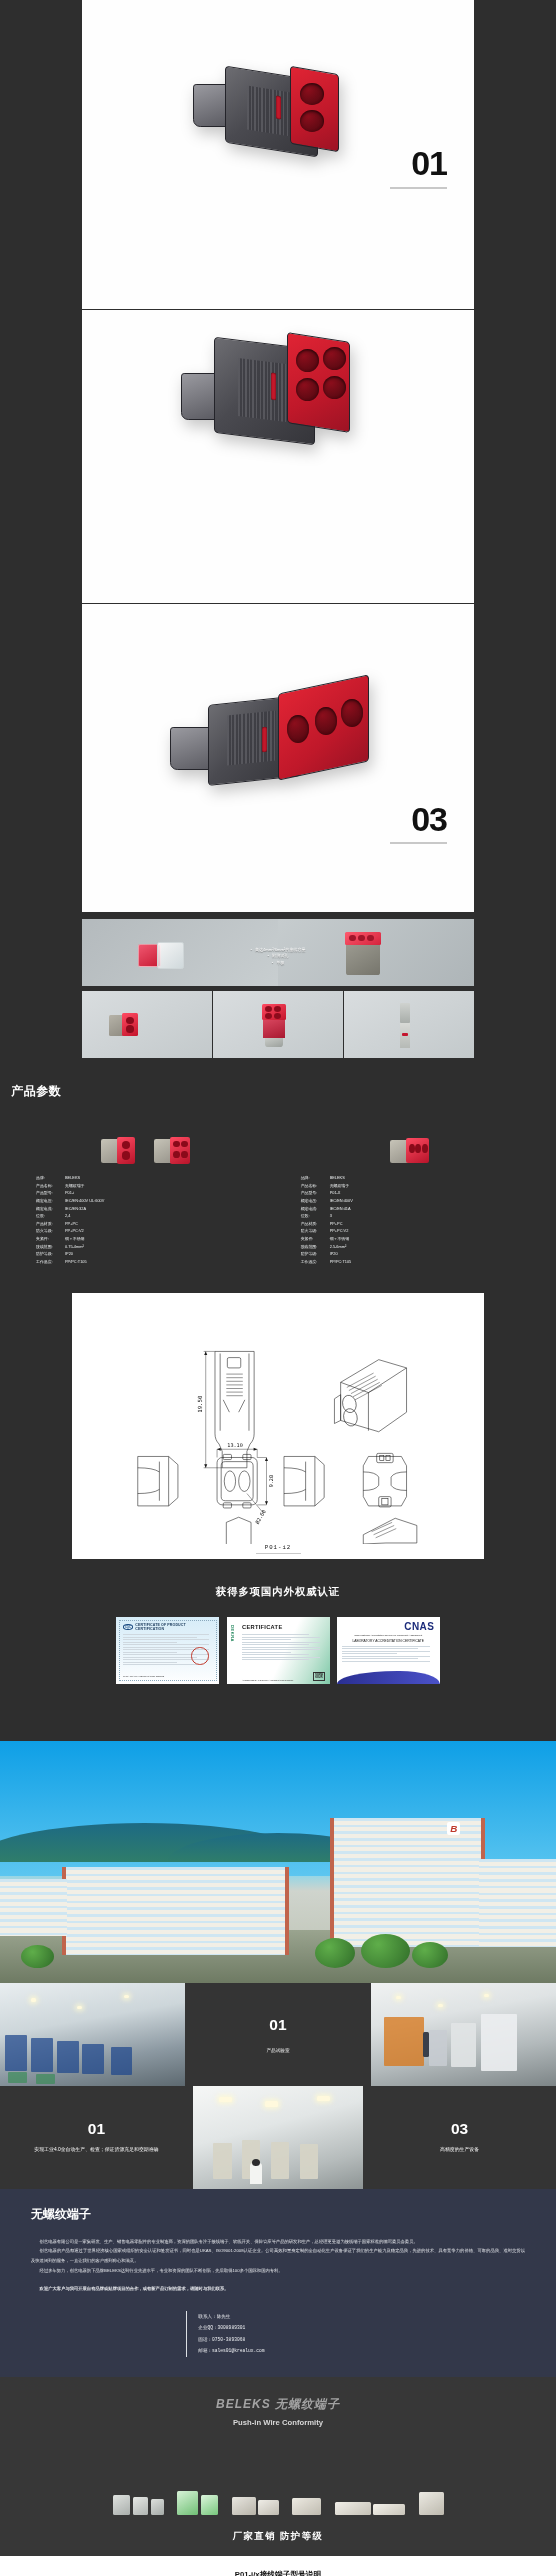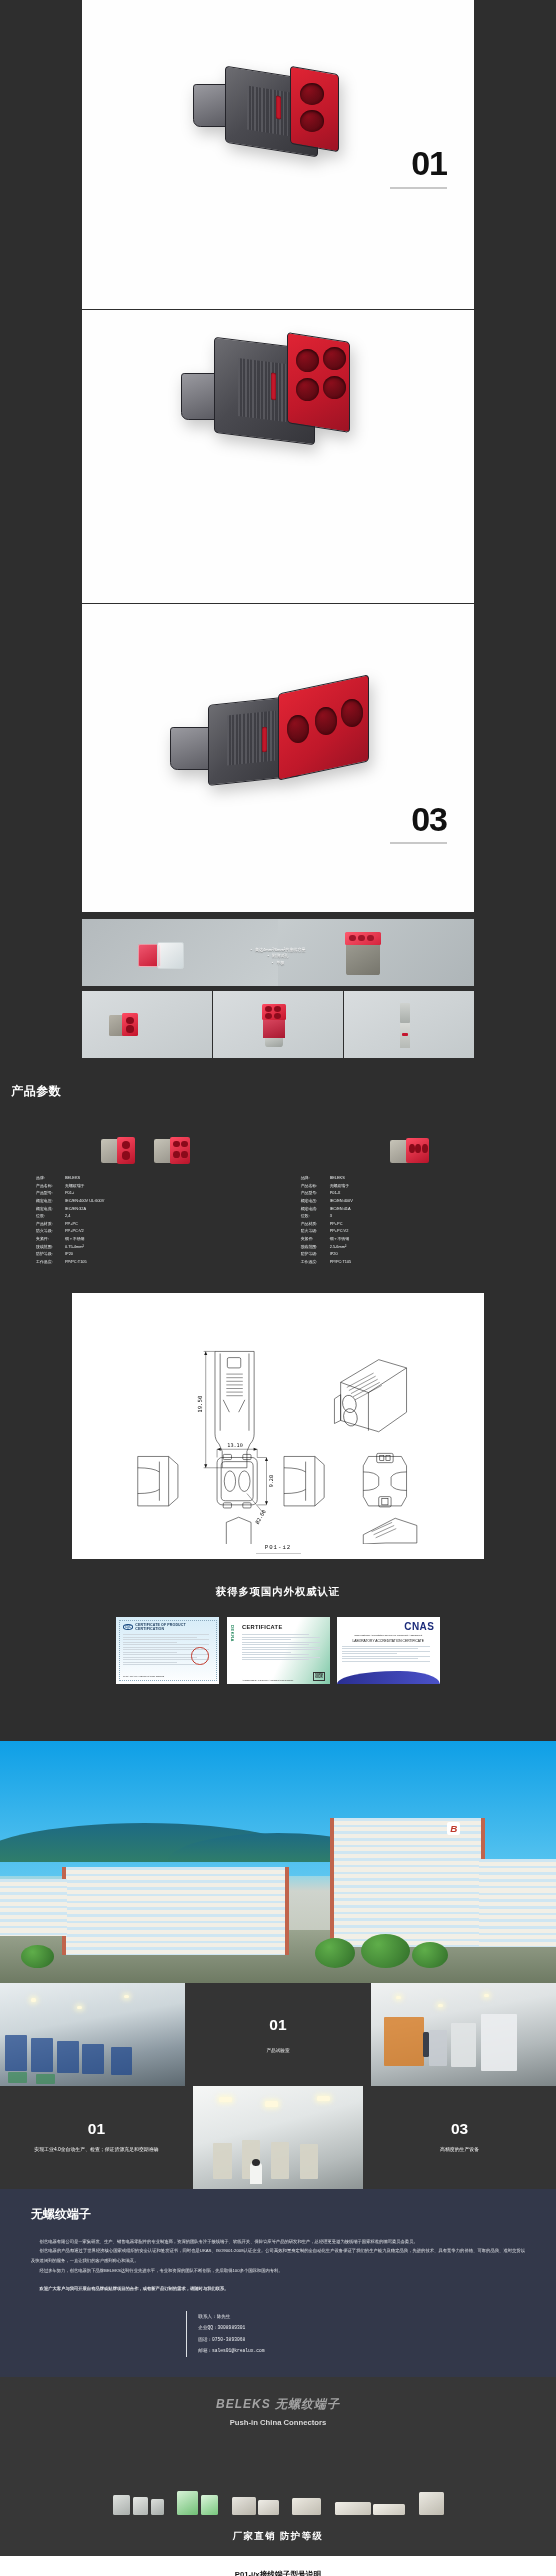--- a/index.html
+++ b/index.html
@@ -617,21 +617,21 @@
     <div class="contactbox">
       <div><span>联系人：</span><span>陈先生</span></div>
       <div><span>企业QQ：</span><span>3008989301</span></div>
       <div><span>固话：</span><span>0750-3893068</span></div>
       <div><span>邮箱：</span><span>sales01@krealux.com</span></div>
     </div>
   </div>
 
   <div class="brand">
     <div class="bt">BELEKS  无螺纹端子</div>
-    <div class="bs">Push-in China Connectors</div>
+    <div class="bs">Push-in Wire Conformity</div>
 
     <div class="lineup">
       <div class="grp">
         <div style="width:17.5px;height:20.6px;background:linear-gradient(150deg,#dfe2df,#a9aeab);border-radius:1.5px;"></div>
         <div style="width:15.5px;height:18.5px;background:linear-gradient(150deg,#e6e8e5,#b0b5b2);border-radius:1.5px;"></div>
         <div style="width:13.4px;height:16.5px;background:linear-gradient(150deg,#dcdfdc,#a5aaa7);border-radius:1.5px;"></div>
       </div>
       <div class="grp">
         <div style="width:20.6px;height:24px;background:linear-gradient(150deg,#d8f3d8,#6fbf74);border-radius:1.5px;"></div>
         <div style="width:17.5px;height:20.6px;background:linear-gradient(150deg,#ddf5dd,#77c77c);border-radius:1.5px;"></div>

